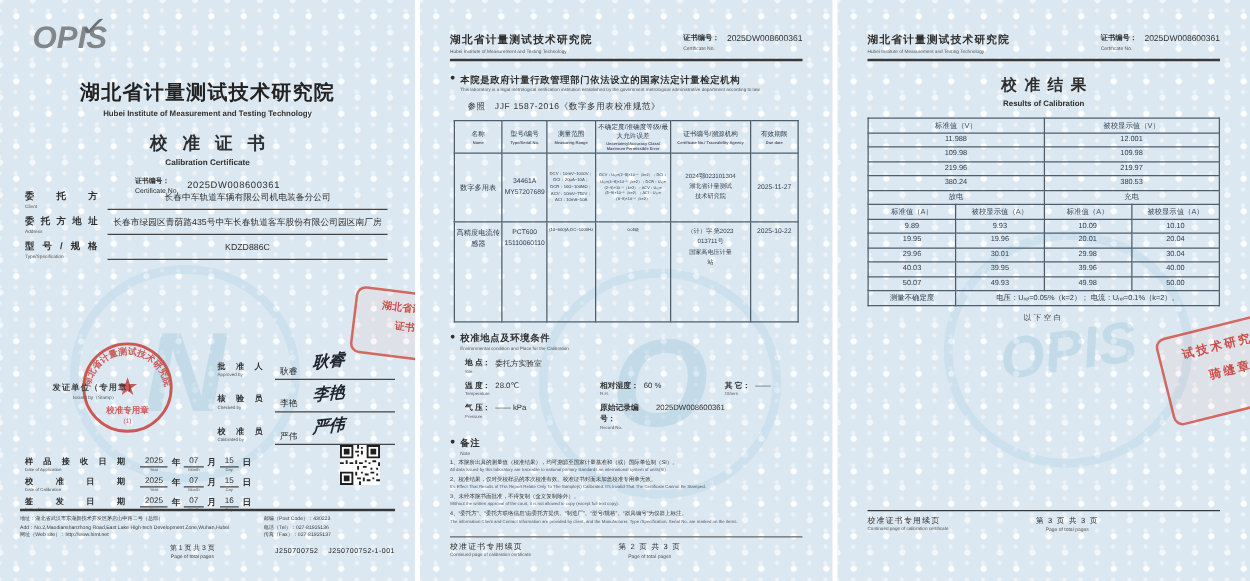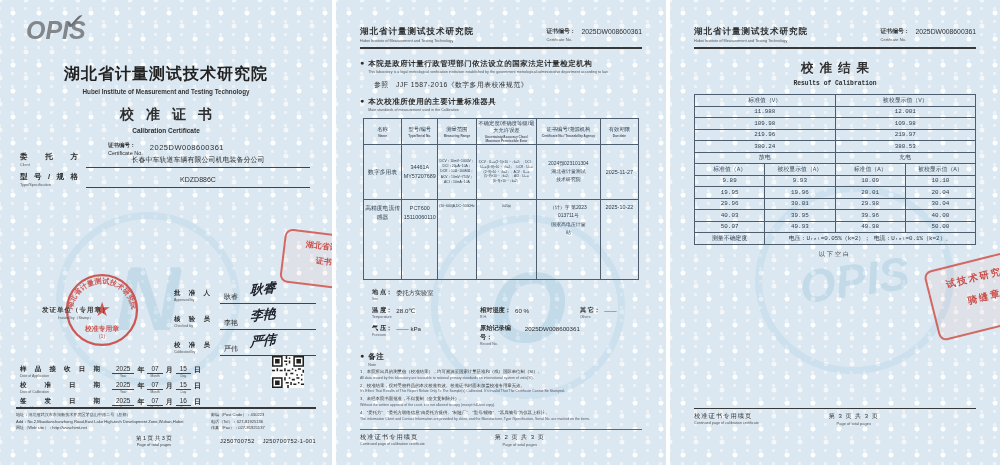--- a/index.html
+++ b/index.html
@@ -27,21 +27,21 @@
   .p1head{position:absolute;left:0;right:0;top:64px;text-align:center;}
   .inst-cn{font-size:16px;font-weight:bold;letter-spacing:1px;color:#222;}
   .inst-en{font-size:6.3px;font-weight:bold;color:#333;margin-top:3px;}
   .cert-title{font-size:14px;font-weight:bold;letter-spacing:12px;margin-top:11px;text-indent:12px;}
   .cert-title-en{font-size:6.5px;font-weight:bold;margin-top:3px;}
   .certno-line{margin-top:8px;display:flex;justify-content:center;gap:7px;align-items:flex-start;}
   .certno-lab{font-size:5.5px;font-weight:bold;text-align:left;line-height:1.4;}
   .certno-lab .en{font-weight:normal;}
   .certno{font-size:7.5px;letter-spacing:.5px;margin-top:1px;}
   .fields{position:absolute;left:20px;right:22px;top:152px;}
-  .frow{display:flex;align-items:flex-end;margin-bottom:4px;}
+  .frow{display:flex;align-items:center;margin-bottom:4px;}
   .flab{width:66px;flex:none;padding-bottom:1px;}
   .flab .cn{font-size:7.5px;font-weight:bold;text-align:justify;text-align-last:justify;width:58px;}
   .flab .en{font-size:3.8px;color:#555;margin-top:1px;}
   .fval{flex:1;border-bottom:1px solid #444;text-align:center;font-size:7px;
         padding:2px 2px 2px;min-height:10px;line-height:1.5;}
   .sigzone{position:absolute;left:16px;right:16px;top:278px;height:82px;}
   .stamp{position:absolute;left:48px;top:-6px;width:76px;height:76px;opacity:.85;}
   .st-ring{font-size:9.5px;fill:#c9403a;font-weight:bold;}
   .st-star{font-size:26px;fill:#c9403a;}
   .st-bot{font-size:9px;fill:#c9403a;font-weight:bold;}
@@ -126,21 +126,21 @@
   .n-cn{font-size:4.4px;color:#333;line-height:1.5;}
   .n-en{font-size:3.5px;color:#556;line-height:1.45;}
   .contfoot{position:absolute;left:24px;right:24px;top:429px;border-top:1px solid #666;
             display:flex;padding-top:3px;}
   .cont-l .cn{font-size:6.3px;letter-spacing:1px;}
   .cont-l .en{font-size:3.7px;color:#555;}
   .cont-c{margin-left:70px;text-align:center;}
   .cont-c .cn{font-size:6px;letter-spacing:1px;}
   .cont-c .en{font-size:4px;color:#555;}
   
-  .p3body{position:absolute;left:24px;right:24px;top:52px;font-family:Liberation Mono, monospace;}
+  .p3body{position:absolute;left:24px;right:24px;top:52px;}
   .rtitle{font-size:12.5px;font-weight:bold;letter-spacing:6px;text-align:center;margin-top:8px;text-indent:6px;}
   .rtitle-en{font-size:6.3px;font-weight:bold;text-align:center;margin-top:3px;}
   .restab{width:282px;margin:7px auto 0;table-layout:fixed;}
   .restab td{border:1px solid #4e5e6e;height:10.5px;text-align:center;
              font-size:5.9px;color:#2c3c4c;padding:0;}
   .restab .hd td{color:#3b4c5d;}
   .blanknote{font-size:6px;text-align:center;letter-spacing:2px;color:#444;margin-top:5px;}
   .p3foot{border-top:1.5px solid #383838;}
 </style>
 </head>
@@ -166,20 +166,27 @@
     </div>
   </div>
 
   <div class="fields">
     <div class="frow">
       <div class="flab">
           <div class="cn">委托方</div>
         <div class="en">Client</div>
         </div>
       <div class="fval">长春中车轨道车辆有限公司机电装备分公司</div>
+    </div>
+    <div class="frow">
+      <div class="flab">
+          <div class="cn">委托方地址</div>
+        <div class="en">Address</div>
+        </div>
+      <div class="fval">长春市绿园区青荫路435号中车长春轨道客车股份有限公司园区南厂房</div>
     </div>
     <div class="frow">
       <div class="flab">
           <div class="cn">型号/规格</div>
         <div class="en">Type/Specification</div>
         </div>
       <div class="fval">KDZD886C</div>
     </div>
   </div>
 
@@ -359,27 +366,20 @@
 
   <div class="p2body">
     <div class="bullet">
       <span class="dot">●</span>
       <div>
           <div class="b-cn">本院是政府计量行政管理部门依法设立的国家法定计量检定机构</div>
           <div class="b-en">This laboratory is a legal metrological verification institution established by the government metrological administrative department according to law.</div>
         </div>
     </div>
     <div class="refline">参照　JJF 1587-2016《数字多用表校准规范》</div>
-    <div class="bullet">
-      <span class="dot">●</span>
-      <div>
-          <div class="b-cn">本次校准所使用的主要计量标准器具</div>
-          <div class="b-en">Main standards of measurement used in the Calibration</div>
-        </div>
-    </div>
 
     <table class="stdtab">
       <colgroup>
           <col style="width:14%">
           <col style="width:13%">
           <col style="width:14%">
           <col style="width:22%">
           <col style="width:23%">
           <col style="width:14%">
         </colgroup>
@@ -430,20 +430,27 @@
         <td class="td-cert">（计）字 第2023
 013711号
 国家高电压计量
 站</td>
         <td class="td-due">2025-10-22</td>
       </tr>
     </tbody>
       </table>
 
     <div class="env">
+      <div class="bullet">
+        <span class="dot">●</span>
+        <div>
+            <div class="b-cn">校准地点及环境条件</div>
+            <div class="b-en">Environmental condition and Place for the Calibration</div>
+          </div>
+      </div>
       <div class="envrow" style="margin-left:12px;">
         <div class="envitem w1">
             <div class="envlab">
               <div class="cn">地 点：</div>
               <div class="en">Site</div>
             </div>
           <div class="envval">委托方实验室</div>
           </div>
       </div>
       <div class="envrow" style="margin-left:12px;">

